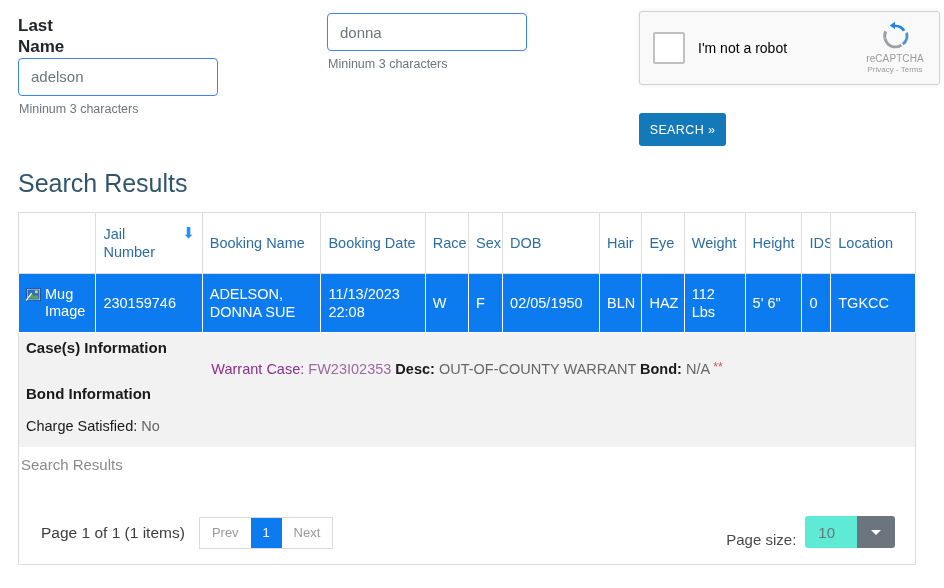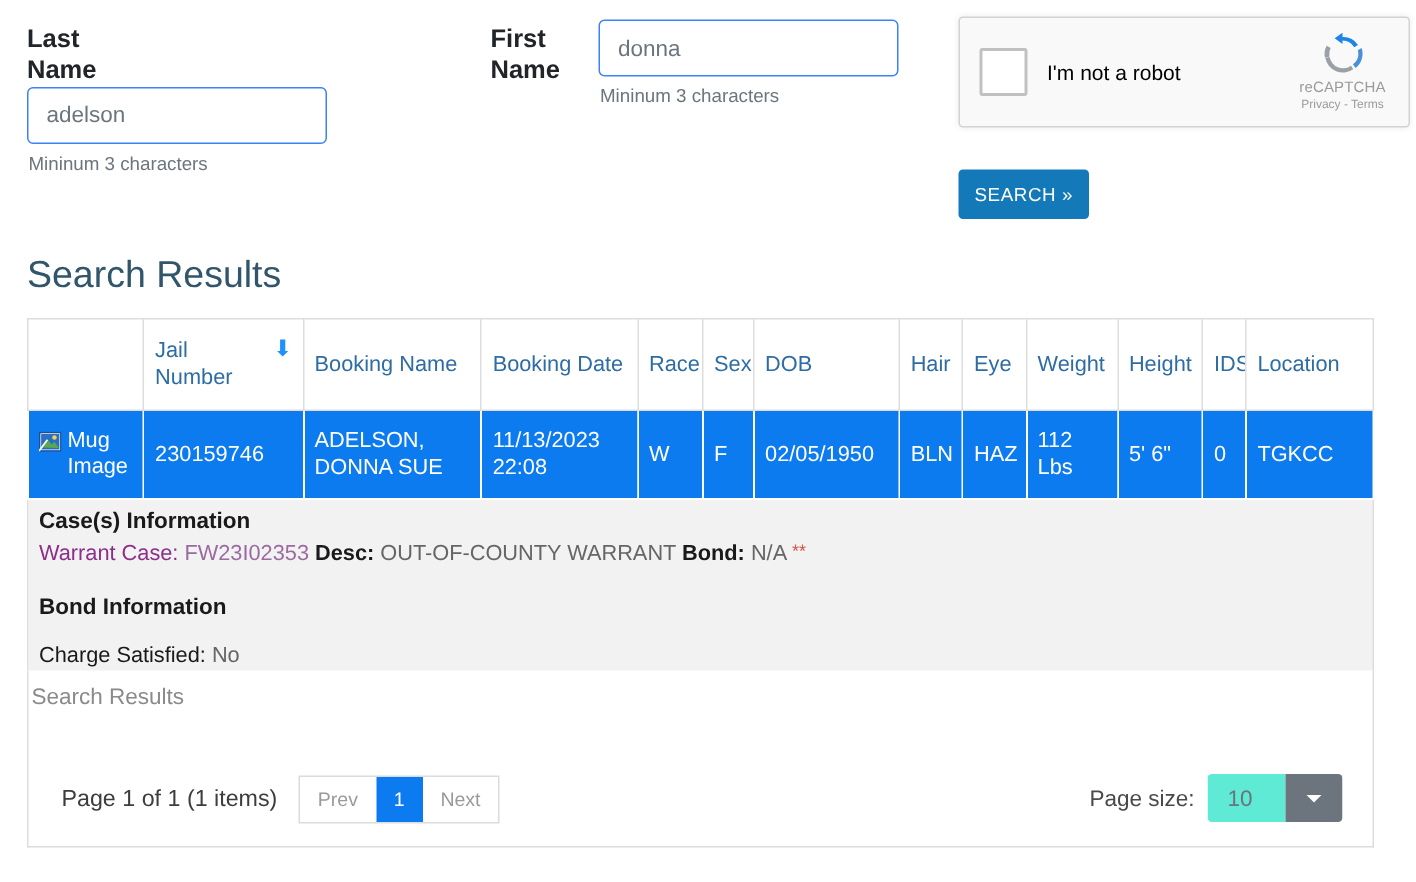--- a/index.html
+++ b/index.html
@@ -185,21 +185,21 @@
     border: 1px solid #dddddd;
     padding: 10px 14px 8px;
     color: #333333;
   }
   .detail-title {
     font-size: 15px;
     font-weight: bold;
     color: #1a1a1a;
     margin-bottom: 1px;
   }
-  .case-line { font-size: 14.5px; line-height: 1.45; margin-bottom: 16px; }
+  .case-line { font-size: 14.5px; line-height: 1.45; margin-bottom: 5px; text-align: center; }
   .lbl-warrant { color: #8b2f8b; font-weight: normal; }
   .val-case { color: #9a6aa0; }
   .lbl-bold { color: #1a1a1a; font-weight: bold; }
   .val-muted { color: #666666; }
   .asterisk { color: #d9534f; font-size: 12px; vertical-align: top; }
   .bond-line { font-size: 14.5px; line-height: 1.5; color: #1a1a1a; margin-top: 12px; }
   .footnote {
     font-size: 10.5px;
     color: #666666;
     margin-top: 6px;
@@ -259,21 +259,21 @@
     min-width: 31px;
     text-align: center;
     padding: 0 10px;
   }
 
   .page-size-group {
     position: absolute;
     right: 20px;
     top: 69px;
     display: flex;
-    align-items: center;
+    align-items: flex-end;
     gap: 9px;
   }
   .page-size-label { font-size: 15px; color: #4a4a4a; }
   .page-size-select {
     display: flex;
     border-radius: 3px;
     overflow: hidden;
     height: 32px;
   }
   .page-size-value {
@@ -306,21 +306,20 @@
 
   <div class="field-group last-name">
     <div class="field-label">Last Name</div>
     <div class="field-col">
       <input class="text-input" type="text" value="adelson" style="">
       <div class="field-hint">Mininum 3 characters</div>
     </div>
   </div>
 
   <div class="field-group first-name">
-    <div class="field-label">First Name</div>
     <div class="field-col">
       <input class="text-input" type="text" value="donna" style="">
       <div class="field-hint">Mininum 3 characters</div>
     </div>
   </div>
 
   <div class="recaptcha">
     <div class="recaptcha-check"></div>
     <div class="recaptcha-label">I'm not a robot</div>
     <div class="recaptcha-brand">

